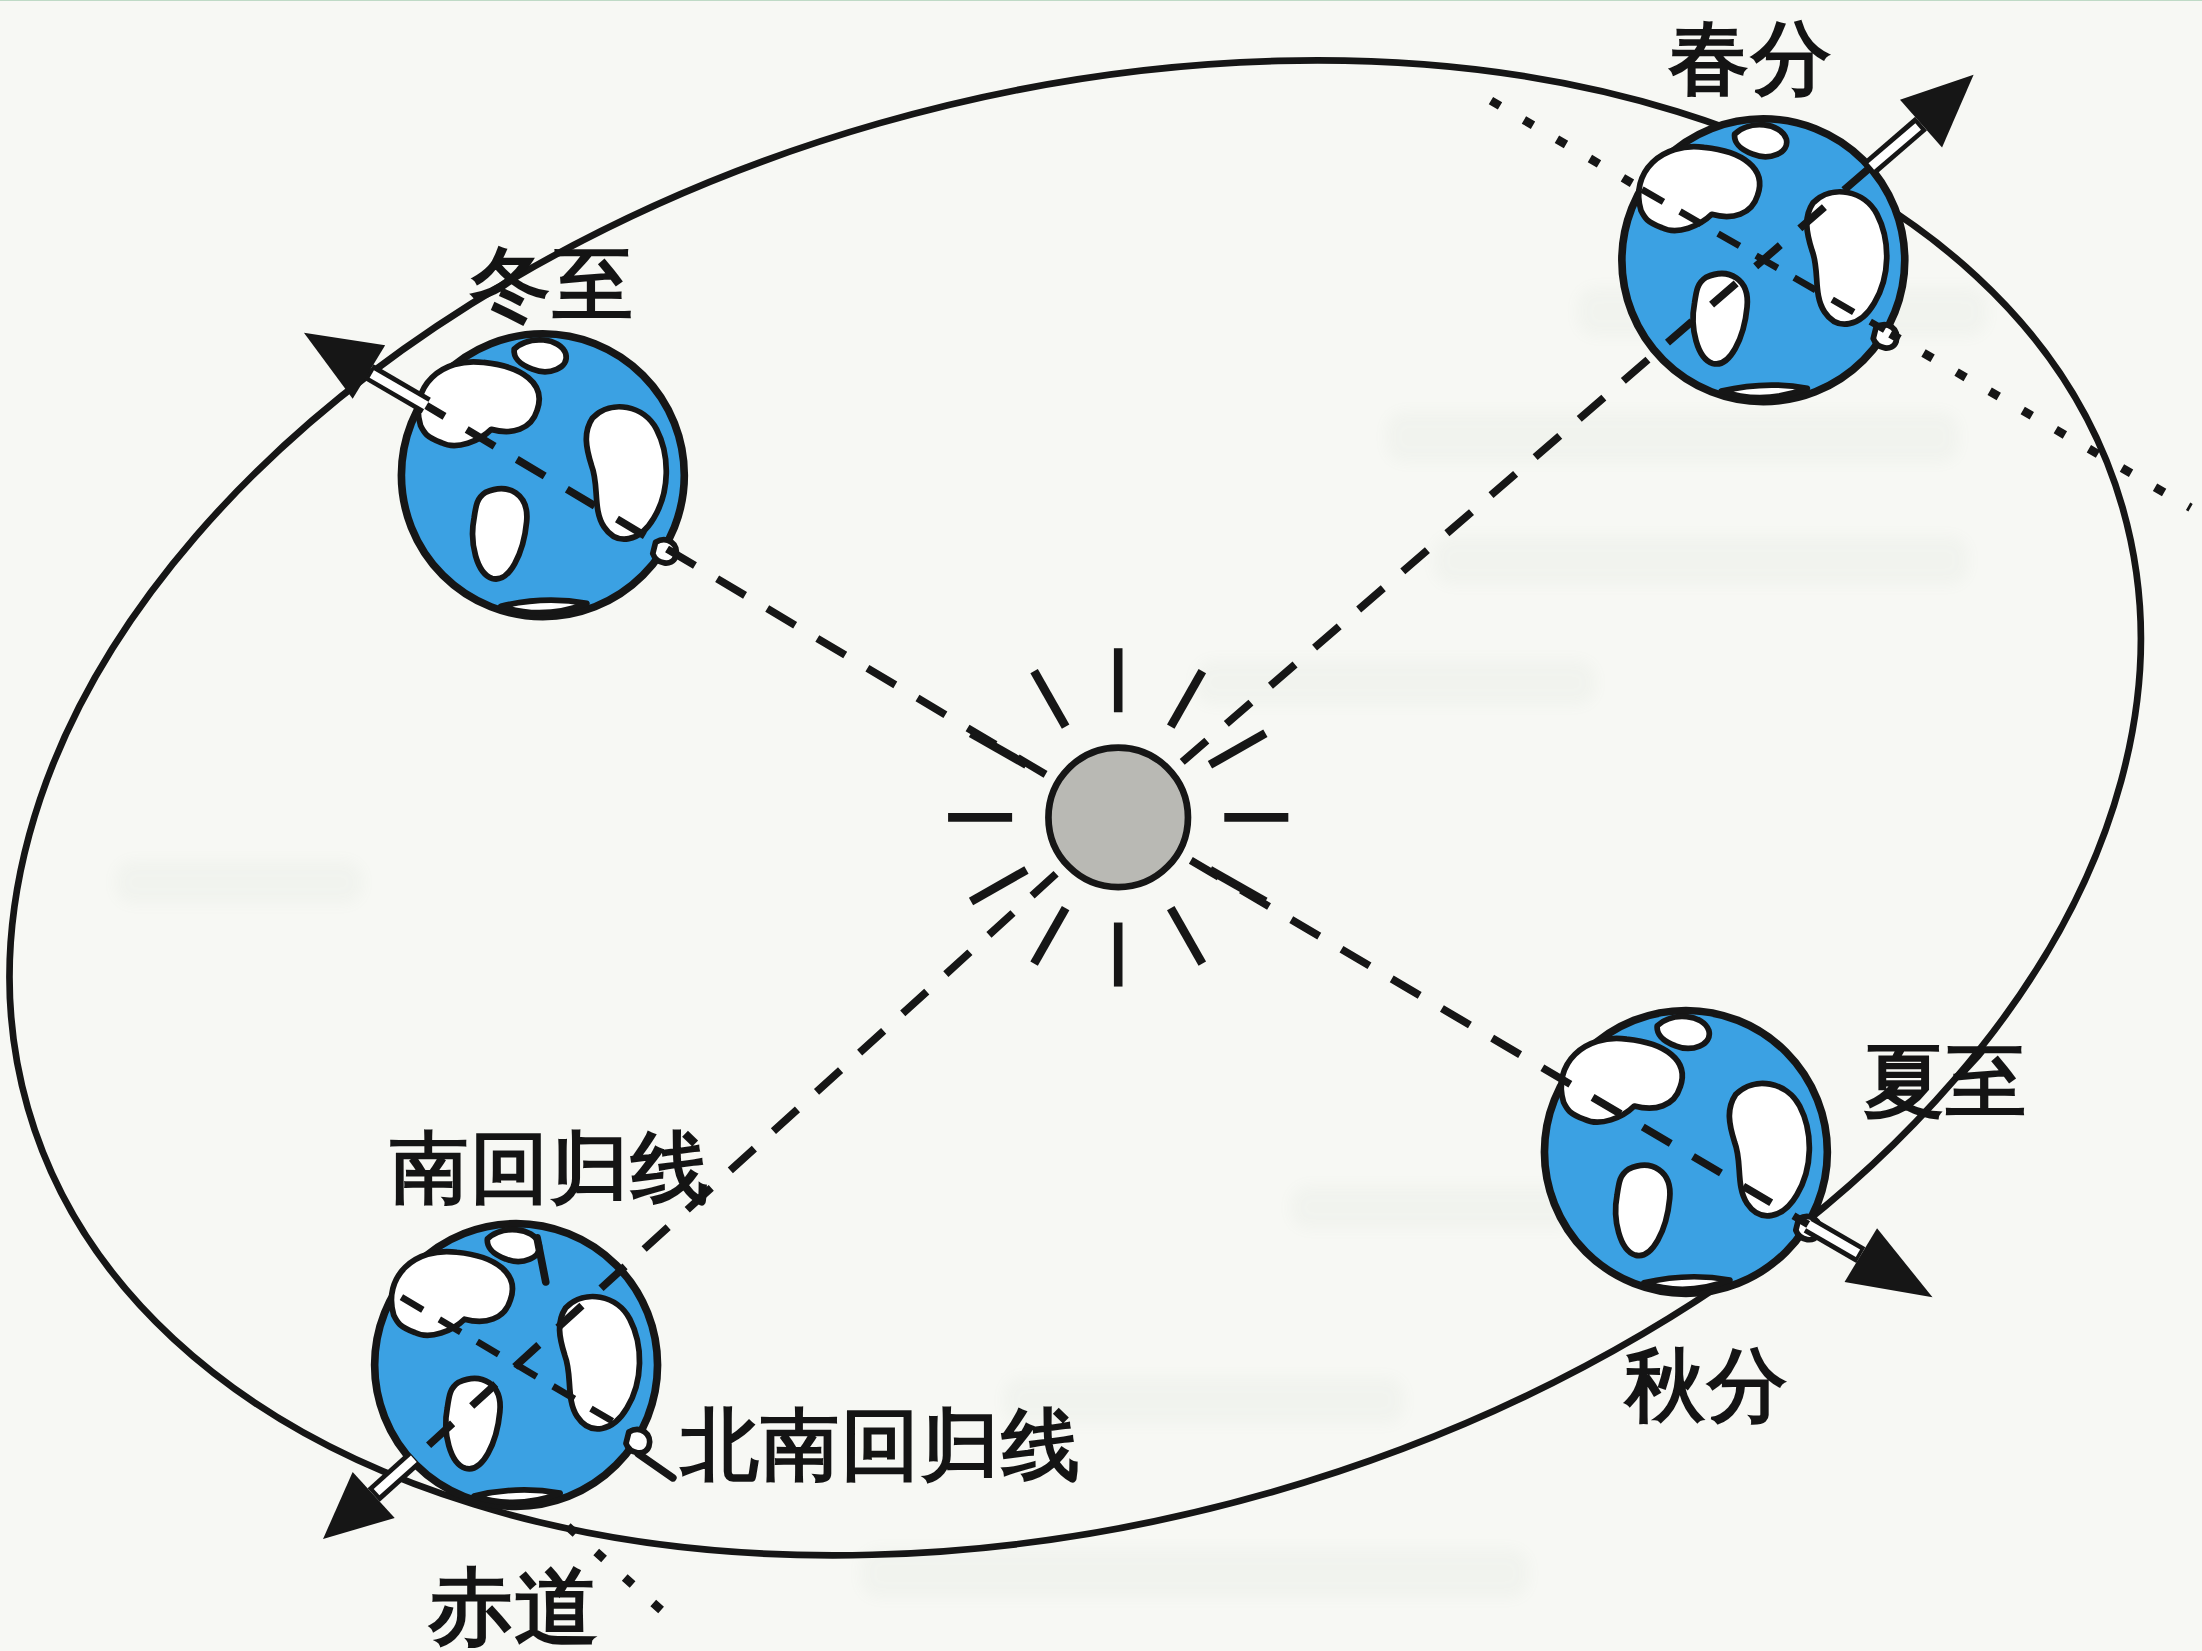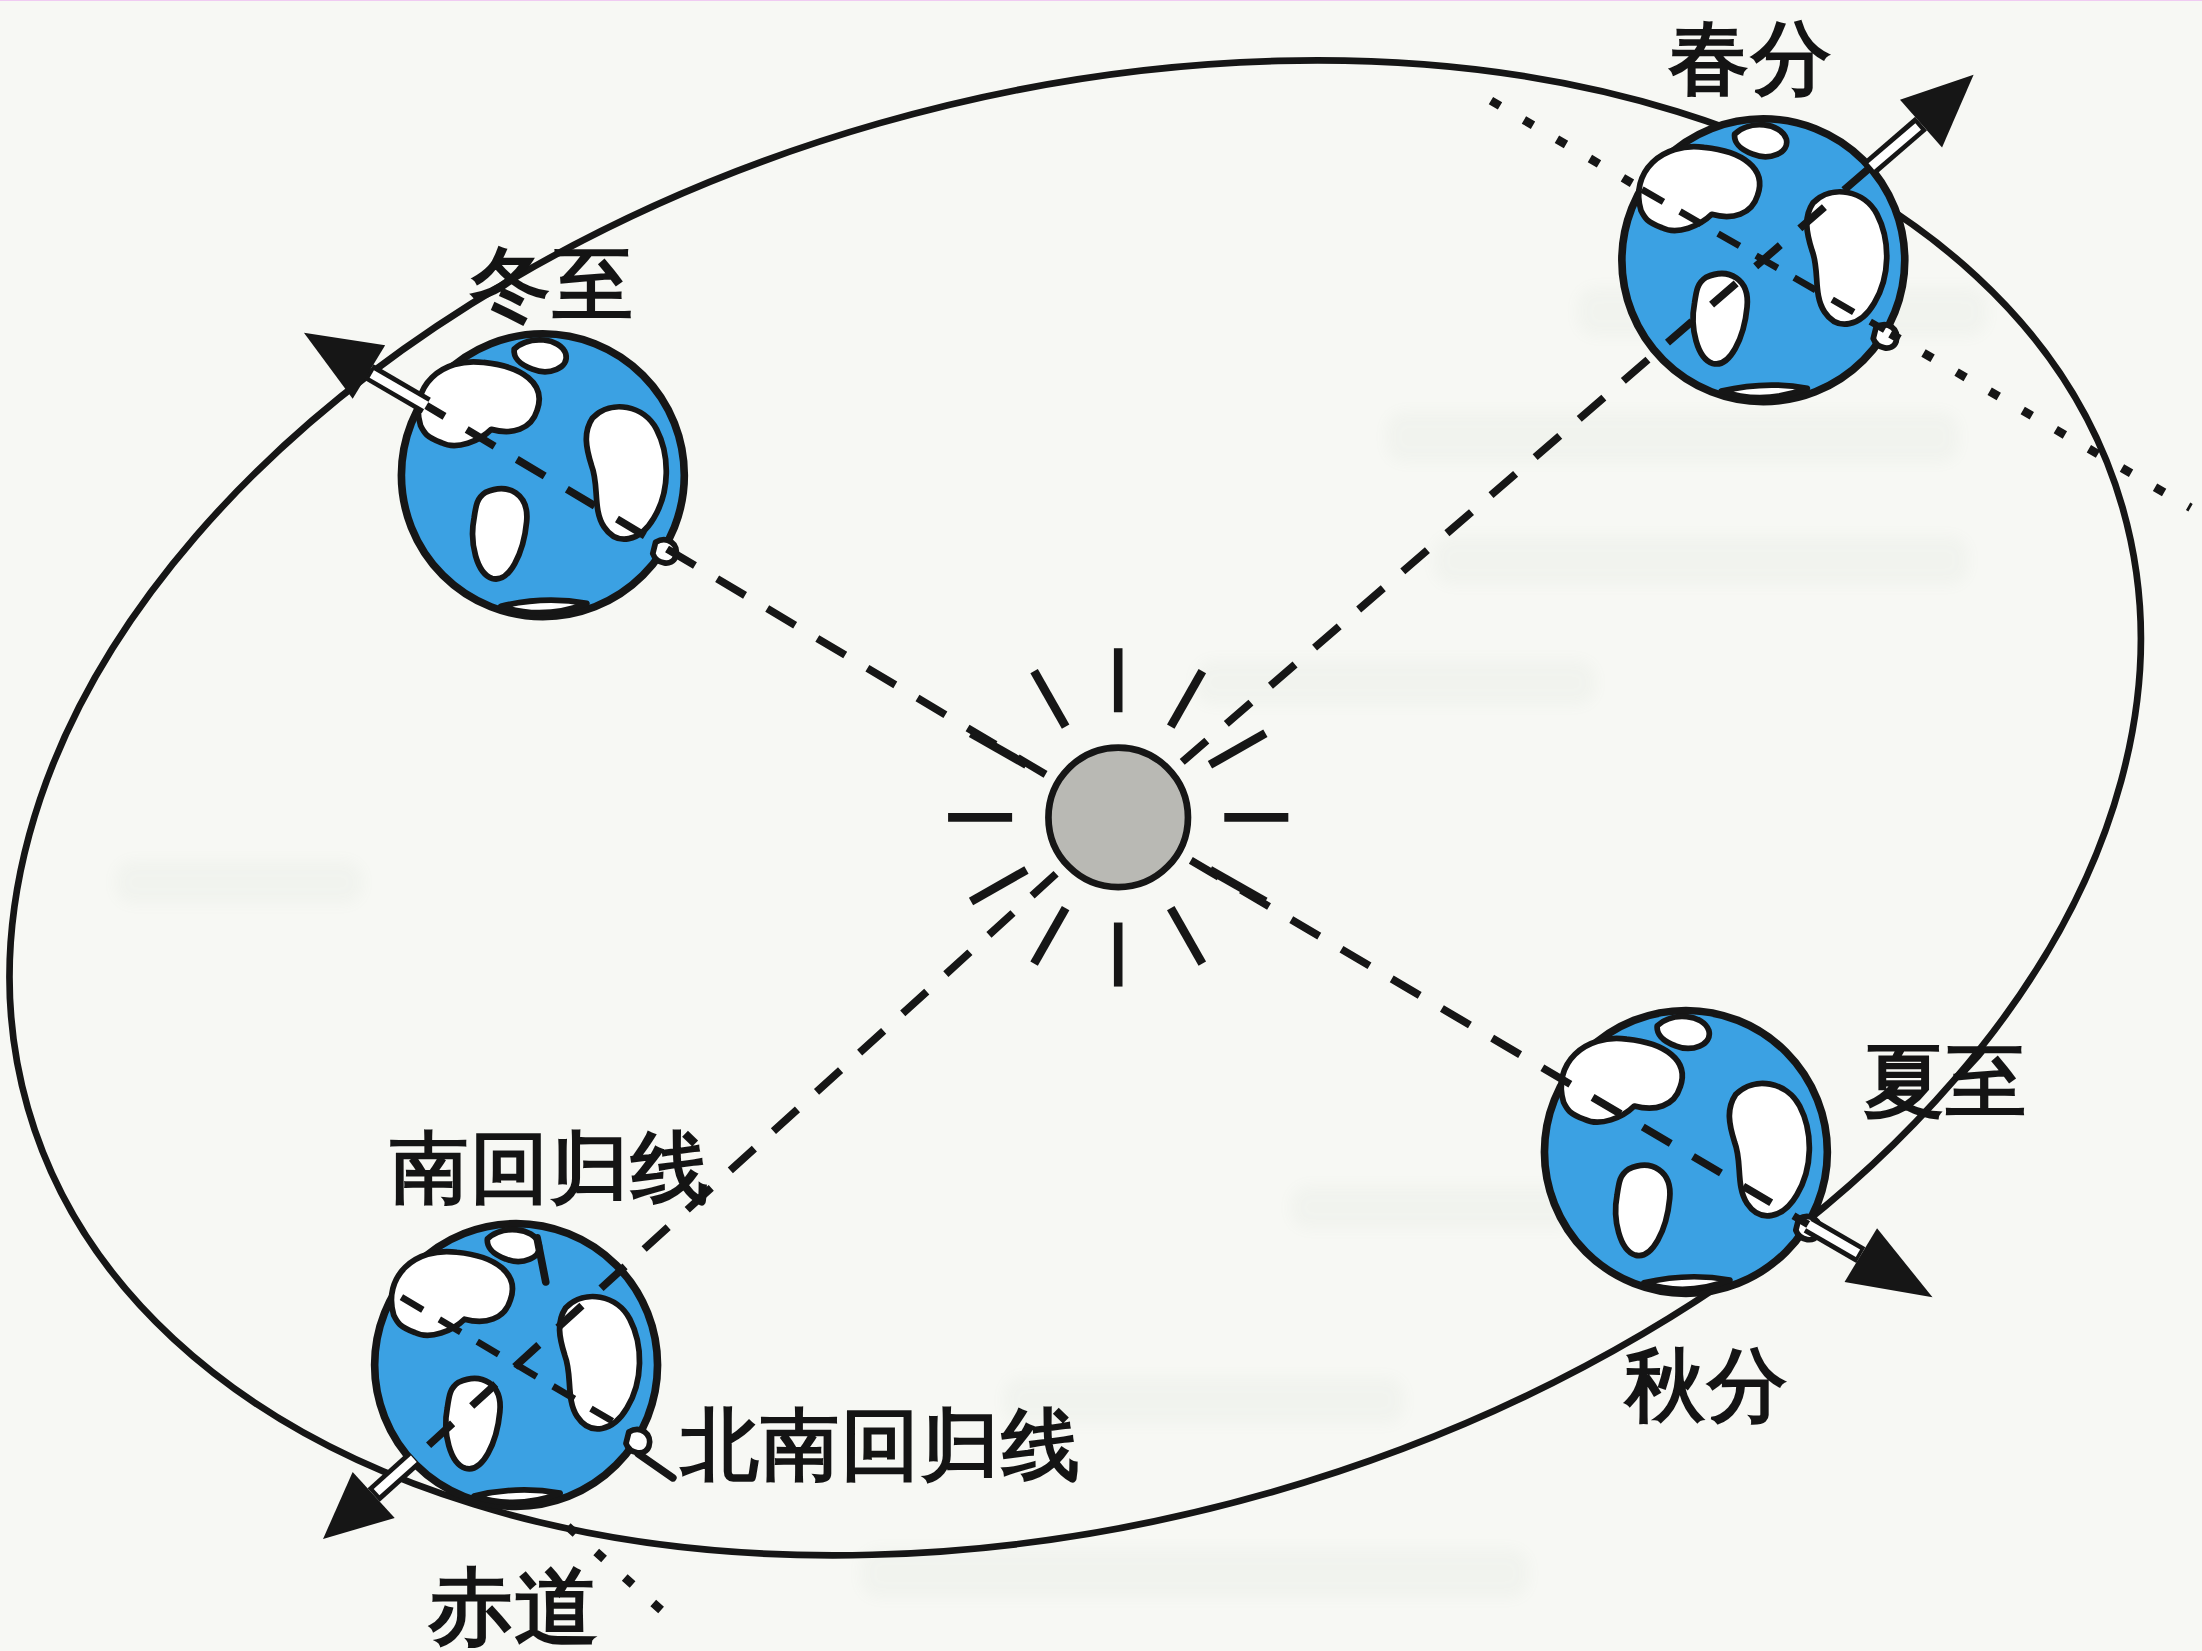--- a/index.html
+++ b/index.html
@@ -1,19 +1,19 @@
 <!DOCTYPE html>
 <html><head>
 <meta charset="utf-8">
 <style>
   html,body{margin:0;padding:0;background:#e8e8e8;}
   .stage{
     position:relative;
     width:2202px;height:1652px;
-    background:#d946ef;
+    background:#15803d;
     overflow:hidden;
     font-family:"Liberation Serif","DejaVu Serif",serif;
   }
   svg{position:absolute;left:0;top:0;}
   text{
     font-family:"Liberation Serif","DejaVu Serif",serif;
     fill:#141414;
     font-weight:600;
     letter-spacing:2px;
   }

